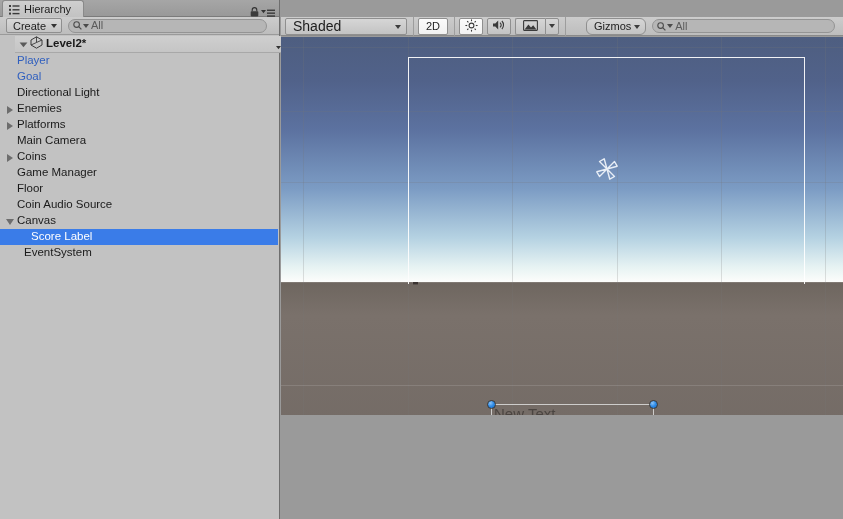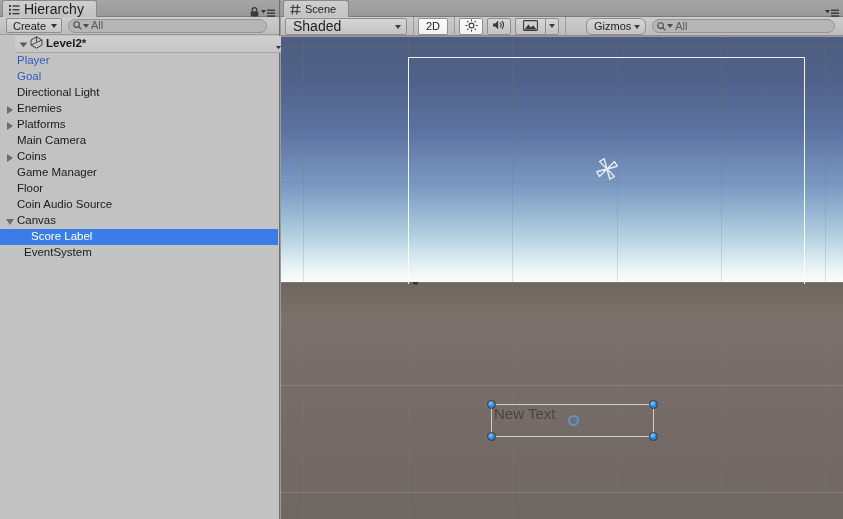--- a/index.html
+++ b/index.html
@@ -36,21 +36,21 @@
   .tab {
     position: absolute;
     left: 2px; top: 0px;
     height: 17px;
     padding: 0 12px 0 6px;
     background: linear-gradient(to bottom, #cfcfcf, #c2c2c2);
     border: 1px solid #8a8a8a;
     border-bottom: none;
     border-radius: 3px 3px 0 0;
     display: flex; align-items: center;
-    font-size: 14px; color: #1d1d1d;
+    font-size: 11px; color: #1d1d1d;
     box-sizing: border-box;
   }
   .tab .ticon { margin-right: 4px; display:flex; align-items:center; }
   .tab-label { line-height: 1; }
 
   .lock-icon {
     position: absolute; right: 20px; top: 3px;
     width: 9px; height: 10px;
   }
   .menu-icon {
@@ -283,21 +283,21 @@
     border-radius: 8px;
     box-sizing: border-box;
     display:flex; align-items:center;
     padding-left: 4px;
   }
 
   
   #viewport {
     position: absolute;
     left: 0; top: 37px;
-    width: 562px; height: 482px;
+    width: 562px; height: 378px;
     overflow: hidden;
     background: #fde047;
   }
   #sky {
     position: absolute; left:0; top:0;
     width: 100%; height: 245px;
     background: linear-gradient(to bottom,
       #4e5e80 0%,
       #51628a 18%,
       #5c72a0 38%,
@@ -517,41 +517,20 @@
         </div>
         <div class="node" style="padding-left: 13px;">
           <span class="arrow"></span>
           <span class="nlabel">EventSystem</span>
         </div>
       </div>
   </div>
 
   <div id="scenepanel">
 
-    <div class="s-tabstrip">
-      <div class="s-tab">
-        <span class="ticon">
-          <svg width="11" height="11" viewBox="0 0 11 11">
-            <line x1="3.2" y1="0.5" x2="2.3" y2="10.5" stroke="#3a3a3a" stroke-width="1.1"></line>
-            <line x1="7.6" y1="0.5" x2="6.7" y2="10.5" stroke="#3a3a3a" stroke-width="1.1"></line>
-            <line x1="0.4" y1="3.4" x2="10.4" y2="3.4" stroke="#3a3a3a" stroke-width="1.1"></line>
-            <line x1="0.4" y1="7.6" x2="10.4" y2="7.6" stroke="#3a3a3a" stroke-width="1.1"></line>
-          </svg>
-        </span>
-        <span class="tab-label">Scene</span>
-      </div>
-      <span class="menu-icon">
-        <svg width="14" height="9" viewBox="0 0 14 9">
-          <path d="M0 1 L5 1 L2.5 4.2 Z" fill="#333"></path>
-          <rect x="6" y="0.6" width="8" height="1.3" fill="#333"></rect>
-          <rect x="6" y="3.5" width="8" height="1.3" fill="#333"></rect>
-          <rect x="6" y="6.4" width="8" height="1.3" fill="#333"></rect>
-        </svg>
-      </span>
-    </div>
 
     <div class="s-toolbar">
       <div class="dd-shaded">
         <span>Shaded</span>
         <span class="caret"></span>
       </div>
       <div class="tb-sep" style="margin-left:6px;"></div>
 
       <div class="tb-btn wide active">
         <span>2D</span>

